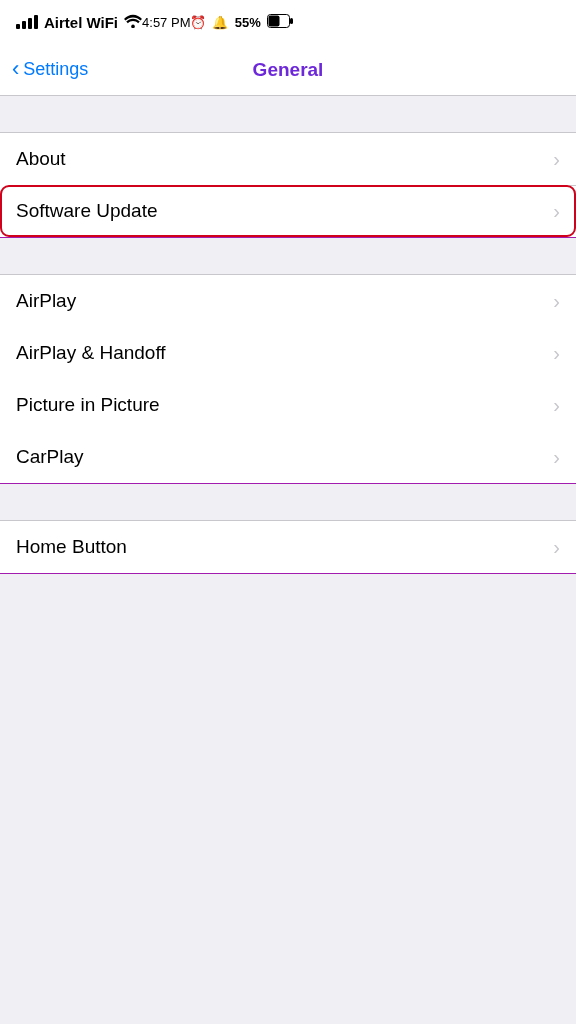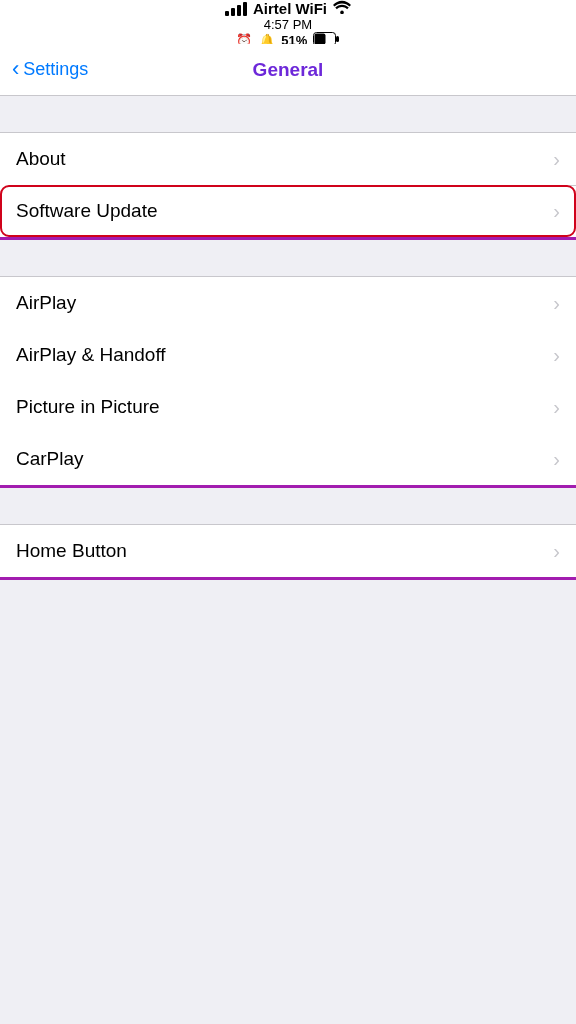--- a/index.html
+++ b/index.html
@@ -16,21 +16,20 @@
     
     .status-bar {
       background: #fff;
       height: 44px;
       display: flex;
       align-items: center;
       justify-content: flex-start;
       padding: 0 16px;
       font-size: 15px;
       font-weight: 600;
-      flex-direction: column;
     }
     .status-left { display: flex; align-items: center; gap: 6px; }
     .status-center { font-size: 13px; font-weight: 400; }
     .status-right { display: flex; align-items: center; gap: 6px; font-size: 13px; }
 
     
     .signal-bars { display: flex; align-items: flex-end; gap: 2px; }
     .signal-bars span {
       background: #000;
       width: 4px;
@@ -72,21 +71,21 @@
     
     .section-gap {
       height: 36px;
       background: #efeff4;
     }
 
     
     .settings-list {
       background: #fff;
       border-top: 1px solid #c8c7cc;
-      border-bottom: 3px solid #a21caf;
+      border-bottom: 1px solid #a21caf;
     }
 
     .settings-row {
       display: flex;
       align-items: center;
       justify-content: space-between;
       padding: 0 16px;
       height: 52px;
       background: #fff;
       cursor: pointer;
@@ -138,21 +137,21 @@
         <path d="M10 3C13.2 3 16.1 4.3 18.2 6.5L20 4.7C17.4 1.8 13.9 0 10 0C6.1 0 2.6 1.8 0 4.7L1.8 6.5C3.9 4.3 6.8 3 10 3Z" fill="#000"></path>
         <path d="M10 7C12.2 7 14.2 7.9 15.7 9.4L17.5 7.6C15.5 5.6 12.9 4.4 10 4.4C7.1 4.4 4.5 5.6 2.5 7.6L4.3 9.4C5.8 7.9 7.8 7 10 7Z" fill="#000"></path>
         <circle cx="10" cy="13" r="2" fill="#000"></circle>
       </svg>
     </span>
   </div>
   <div class="status-center">4:57 PM</div>
   <div class="status-right">
     <span>⏰</span>
     <span>🔔</span>
-    <span>51%</span>
+    <span>55%</span>
     <span>
       <svg width="26" height="14" viewBox="0 0 26 14" fill="none">
         <rect x="0.5" y="0.5" width="22" height="13" rx="3" stroke="#000" stroke-width="1"></rect>
         <rect x="23" y="4" width="3" height="6" rx="1.5" fill="#000"></rect>
         <rect x="1.5" y="1.5" width="11" height="11" rx="2" fill="#000"></rect>
       </svg>
     </span>
   </div>
 </div>
 

